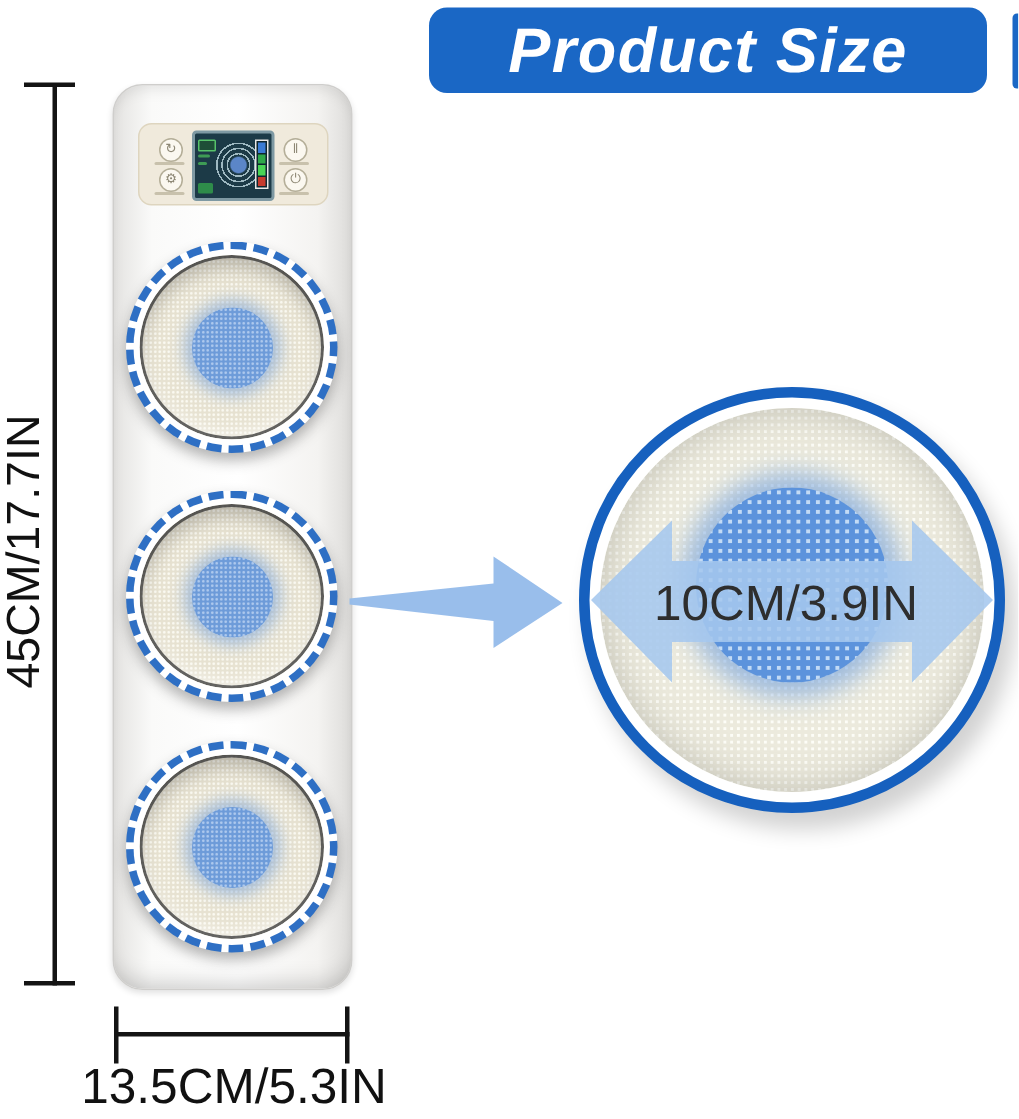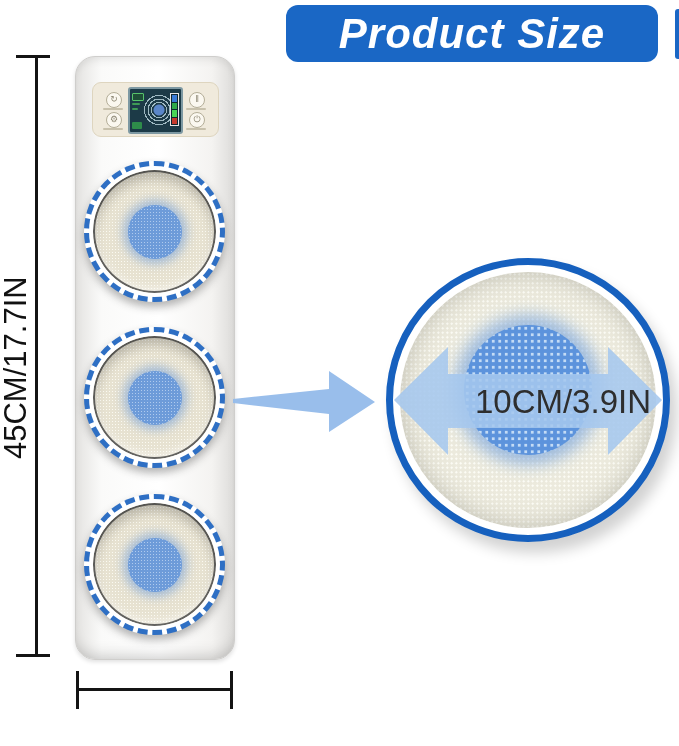--- a/index.html
+++ b/index.html
@@ -20,21 +20,21 @@
     position:absolute;left:-4px;top:256px;height:224px;width:40px;
     writing-mode:vertical-rl;transform:rotate(180deg);
     font-size:31px;color:#111;display:flex;align-items:center;justify-content:center;
     white-space:nowrap;
   }
   .w-label{
     position:absolute;left:25px;top:705px;width:262px;text-align:center;
     font-size:33px;color:#111;white-space:nowrap;
   }
   .d-label{
-    position:absolute;left:449px;top:383px;width:202px;text-align:right;
+    position:absolute;left:423px;top:383px;width:202px;text-align:center;
     font-size:33px;color:#2e2e2e;z-index:7;white-space:nowrap;
   }
   
   .device{
     position:absolute;left:75px;top:56px;width:158px;height:602px;border-radius:20px;
     background:linear-gradient(90deg,#e4e3e1,#fafaf9 16%,#ffffff 52%,#f4f3f1 86%,#dddcda);
     border:1px solid #cfcecc;
     box-shadow:inset 0 8px 10px -6px rgba(0,0,0,.10),inset 0 -12px 16px -10px rgba(0,0,0,.22),0 2px 4px rgba(0,0,0,.12);
   }
   
@@ -128,20 +128,21 @@
   <div class="banner-sliver" style="background:#1A67C5;"></div>
 
   <div class="dim-line" style="left:35px;top:56px;width:3px;height:601px;"></div>
   <div class="dim-line" style="left:16px;top:55px;width:34px;height:3px;"></div>
   <div class="dim-line" style="left:16px;top:654px;width:34px;height:3px;"></div>
   <div class="v-label">45CM/17.7IN</div>
 
   <div class="dim-line" style="left:76px;top:688px;width:157px;height:3px;"></div>
   <div class="dim-line" style="left:76px;top:671px;width:3px;height:38px;"></div>
   <div class="dim-line" style="left:230px;top:671px;width:3px;height:38px;"></div>
+  <div class="w-label">13.5CM/5.3IN</div>
 
   <div class="device">
 
     <div class="panel">
       <div class="pbtn pbtn-lt">
         <span>↻</span>
       </div>
       <div class="pbtn pbtn-lb">
         <span>⚙</span>
       </div>

